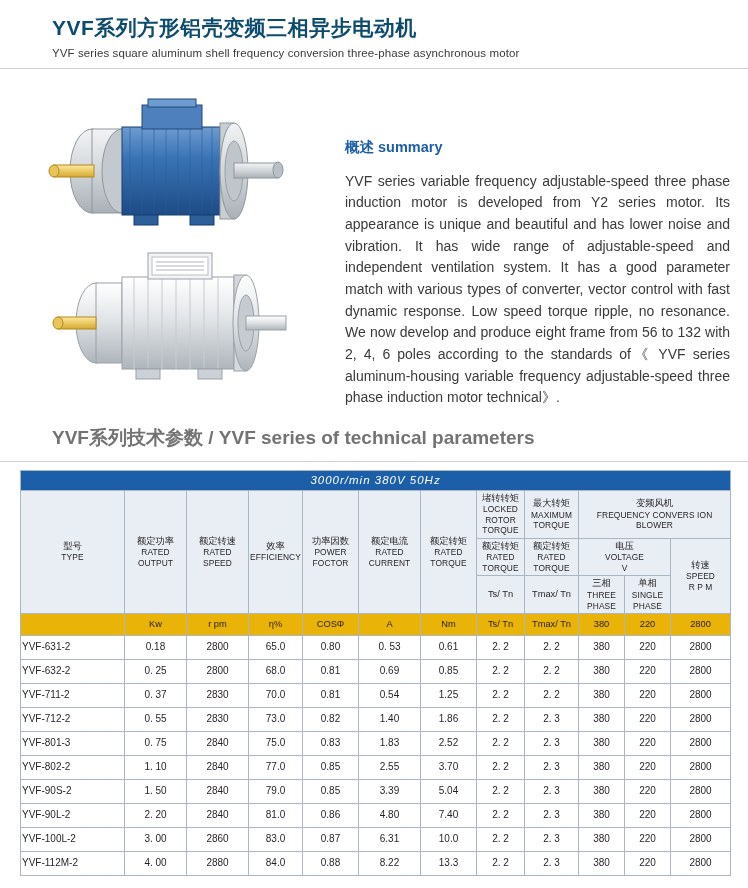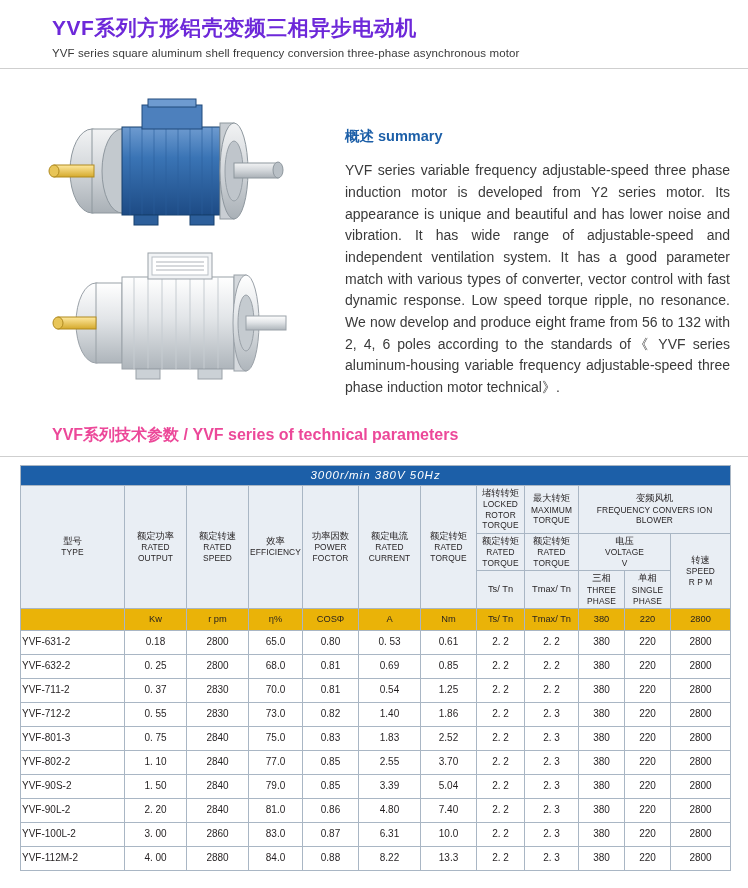--- a/index.html
+++ b/index.html
@@ -20,39 +20,40 @@
     width: 748px;
     height: 888px;
   }
   
   .header {
     padding: 14px 0 0 52px;
   }
   .title-cn {
     font-size: 21px;
     font-weight: bold;
-    color: #6d28d9;
+    color: #0c4a6e;
     letter-spacing: 0.5px;
     line-height: 1.3;
   }
   .title-en {
     font-size: 11.5px;
     color: #3a3a3a;
     margin-top: 6px;
     letter-spacing: 0.1px;
   }
   .divider {
     margin: 9px 0 0 0;
     border-top: 1px solid #cfcfcf;
     width: 748px;
   }
   
   .top-area {
     display: flex;
     padding: 10px 0 0 0;
+    align-items: center;
   }
   .photo-col {
     width: 345px;
     padding-left: 22px;
     box-sizing: border-box;
   }
   .summary-col {
     width: 403px;
     padding-right: 18px;
     box-sizing: border-box;
@@ -77,22 +78,22 @@
     margin-top: 12px;
   }
   
   .motors {
     position: relative;
     width: 320px;
     height: 340px;
   }
   
   .section-title {
-    color: #ec4899;
-    font-size: 16px;
+    color: #737373;
+    font-size: 19px;
     font-weight: bold;
     padding: 6px 0 10px 52px;
   }
   .sec-divider {
     border-top: 1px solid #cfcfcf;
     width: 748px;
     margin-bottom: 8px;
   }
   
   .table-wrap {

